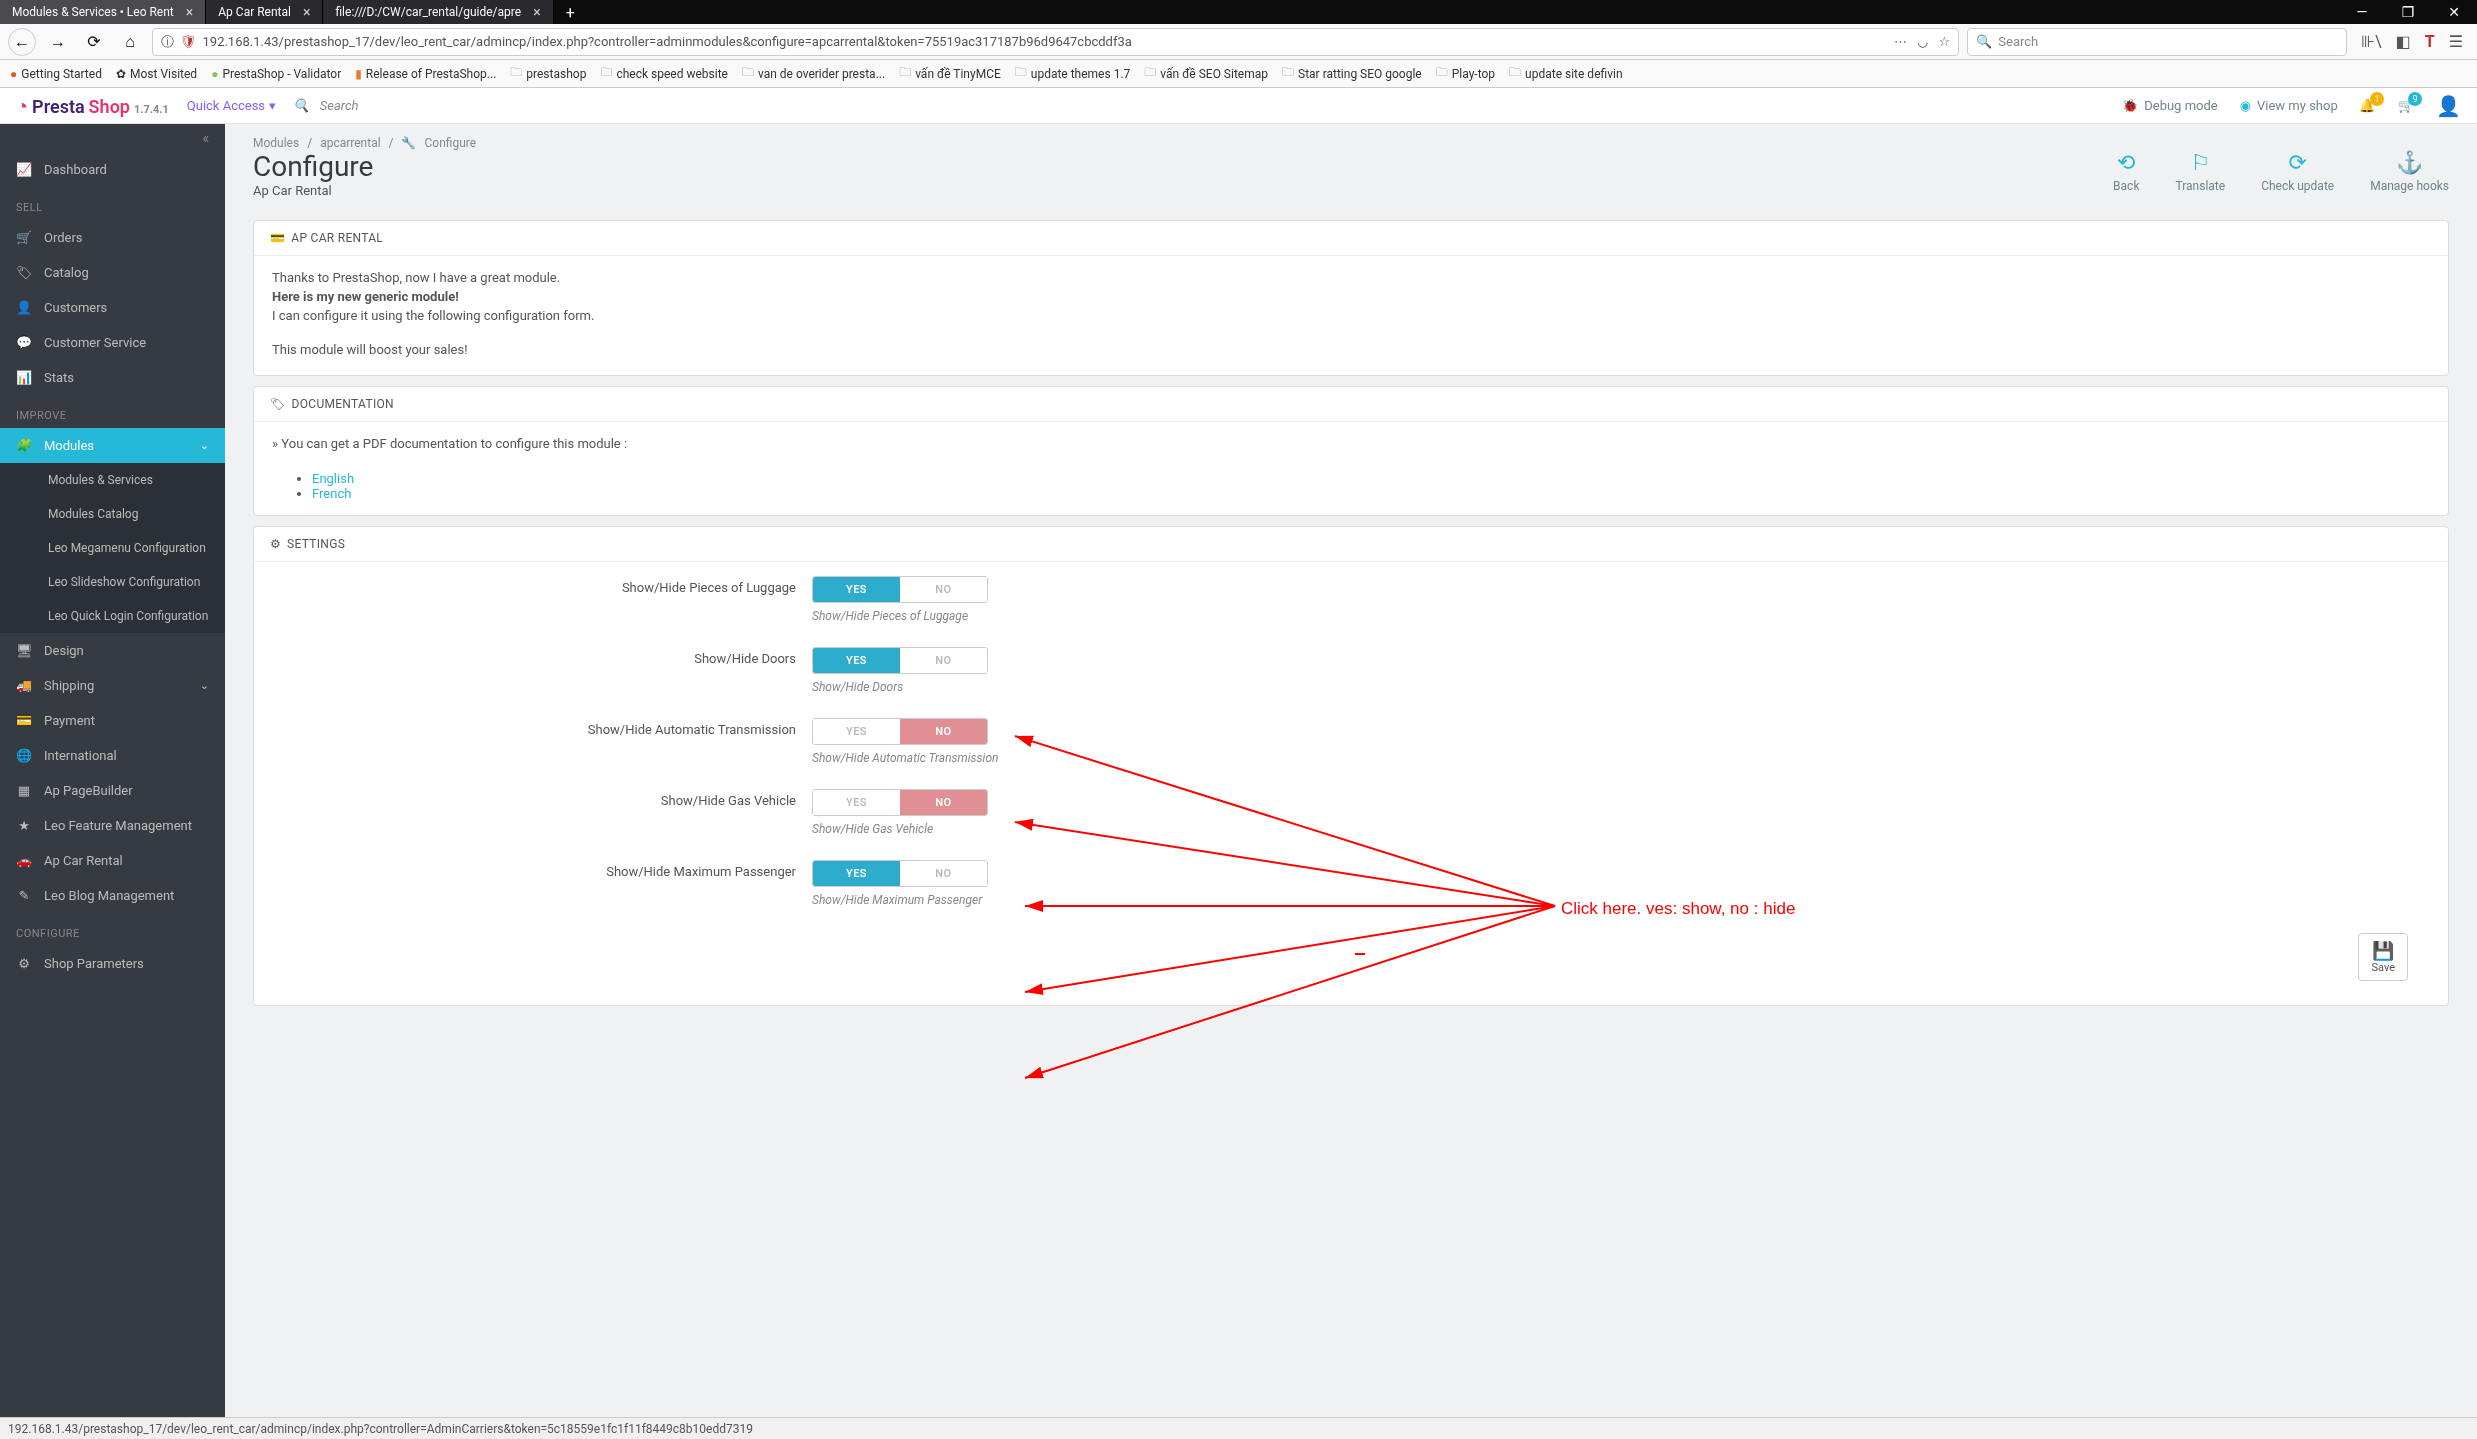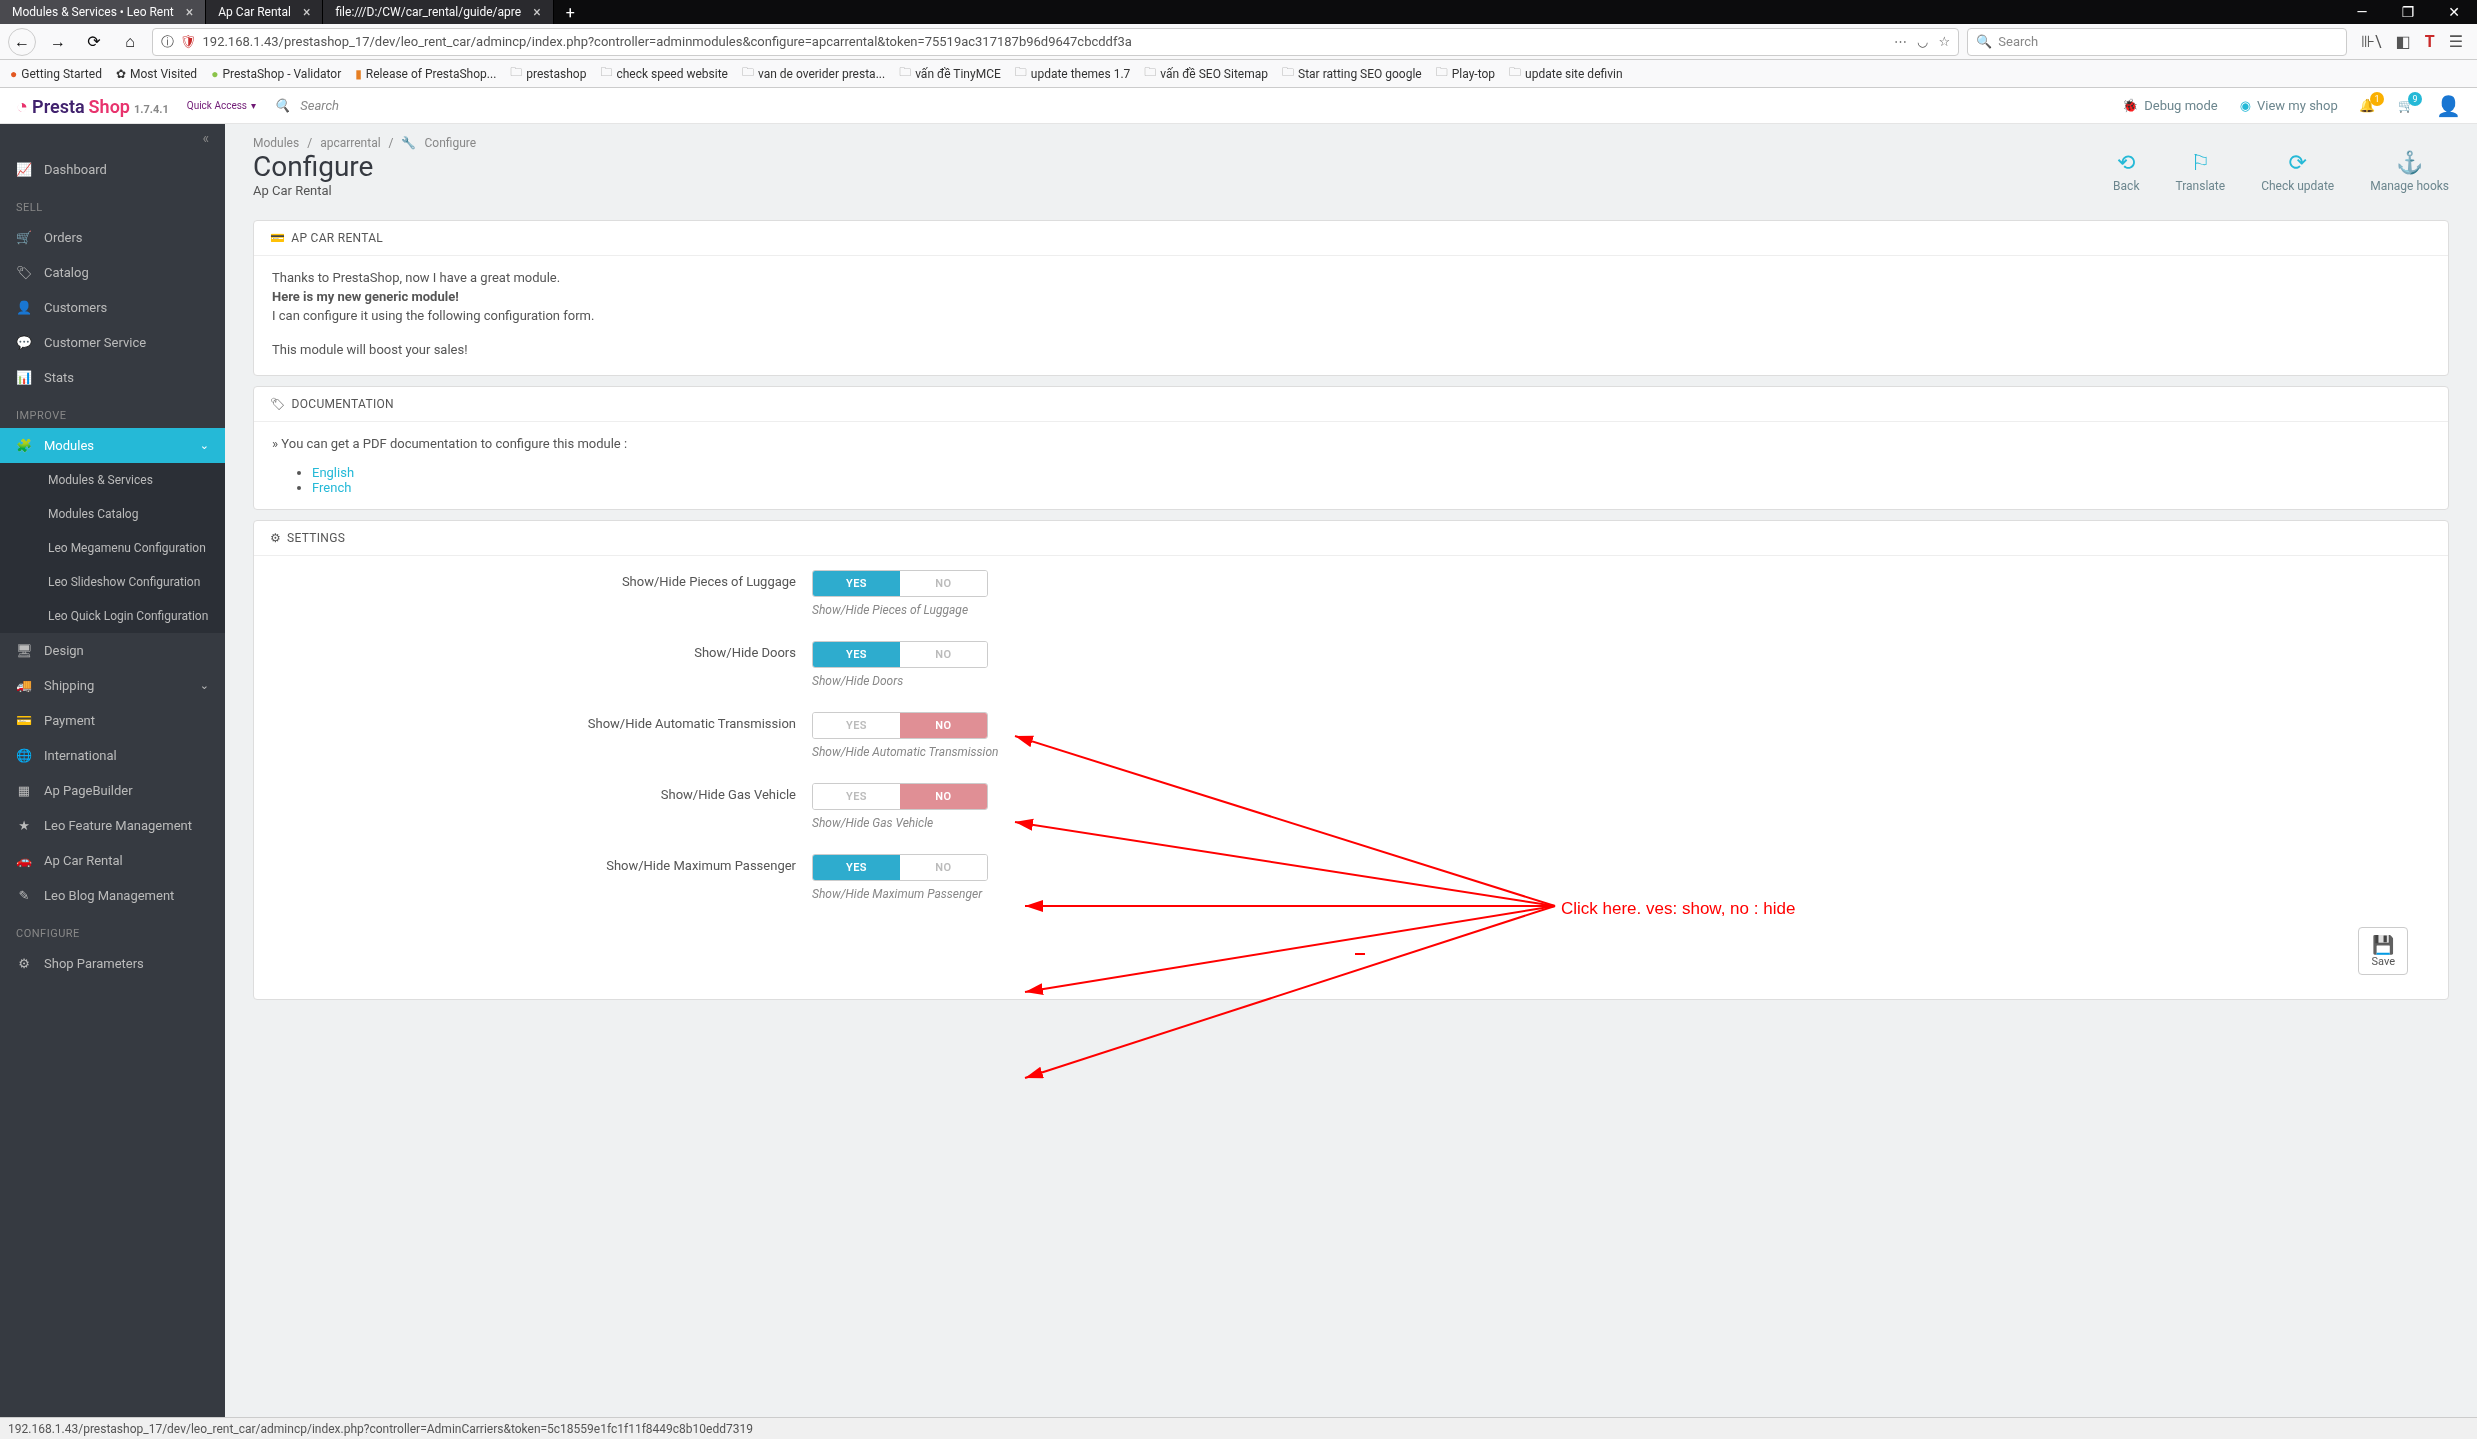--- a/index.html
+++ b/index.html
@@ -27,21 +27,21 @@
 .bookmarks-bar { display: flex; align-items: center; height: 28px; background: #f9f9fa; border-bottom: 1px solid #ccc; padding: 0 10px; gap: 14px; font-size: 12px; color: #333; }
 .bookmark { display: flex; align-items: center; gap: 4px; }
 .bookmark .folder-icon { color: #888; }
 
 
 .ps-header { display: flex; align-items: center; height: 36px; background: #fff; border-bottom: 1px solid #e5e5e5; padding: 0 16px; gap: 18px; }
 .ps-logo { display: flex; align-items: baseline; gap: 4px; font-weight: 600; }
 .ps-logo .presta { color: #41226e; font-size: 18px; }
 .ps-logo .shop { color: #e8336d; font-size: 18px; }
 .ps-logo .version { color: #888; font-size: 11px; font-weight: bold; }
-.quick-access { color: #701a75; font-size: 10px; display: flex; align-items: center; gap: 4px; }
+.quick-access { color: #8b5cf6; font-size: 13px; display: flex; align-items: center; gap: 4px; }
 .ps-search { flex: 0 0 280px; display: flex; align-items: center; gap: 10px; color: #888; font-size: 13px; font-style: italic; }
 .ps-header-right { margin-left: auto; display: flex; align-items: center; gap: 22px; color: #6c868e; font-size: 13px; }
 .ps-header-right .icon-item { display: flex; align-items: center; gap: 6px; }
 .notif { position: relative; }
 .notif .badge { position: absolute; top: -6px; right: -8px; background: #fab000; color: #fff; border-radius: 50%; width: 14px; height: 14px; font-size: 9px; display: flex; align-items: center; justify-content: center; }
 .notif .badge.blue { background: #25b9d7; }
 
 
 .app { display: flex; height: calc(1439px - 24px - 36px - 28px - 36px - 22px); }
 .sidebar { width: 225px; background: #363a41; color: #bbb; overflow-y: auto; font-size: 13px; position: relative; }
@@ -61,21 +61,21 @@
 .page-title h1 { font-size: 28px; font-weight: 400; color: #363a41; }
 .page-title .sub { font-size: 13px; color: #555; }
 .page-actions { margin-left: auto; display: flex; gap: 36px; }
 .page-action { text-align: center; color: #6c868e; font-size: 12px; }
 .page-action .icon { font-size: 22px; color: #25b9d7; display: block; margin-bottom: 4px; }
 
 .panel { background: #fff; margin: 10px 28px; border: 1px solid #ddd; border-radius: 4px; }
 .panel-header { padding: 10px 16px; border-bottom: 1px solid #eee; font-size: 12px; color: #555; display: flex; align-items: center; gap: 6px; letter-spacing: 0.3px; }
 .panel-body { padding: 14px 18px; font-size: 13px; color: #555; }
 .panel-body p { margin-bottom: 4px; }
-.panel-body ul { margin-left: 40px; margin-top: 14px; }
+.panel-body ul { margin-left: 40px; margin-top: 20px; }
 .panel-body a { color: #25b9d7; text-decoration: none; }
 
 
 .form-row { display: flex; align-items: flex-start; margin-bottom: 24px; }
 .form-label { width: 540px; text-align: right; padding-right: 16px; padding-top: 4px; font-size: 13px; color: #555; }
 .form-control { flex: 1; }
 .toggle { display: flex; width: 176px; border: 1px solid #ccc; border-radius: 3px; overflow: hidden; }
 .toggle span { flex: 1; text-align: center; padding: 6px 0; font-size: 11px; font-weight: 600; letter-spacing: 0.5px; }
 .toggle .yes.on { background: #2eacce; color: #fff; }
 .toggle .yes.off { background: #fff; color: #bbb; }

